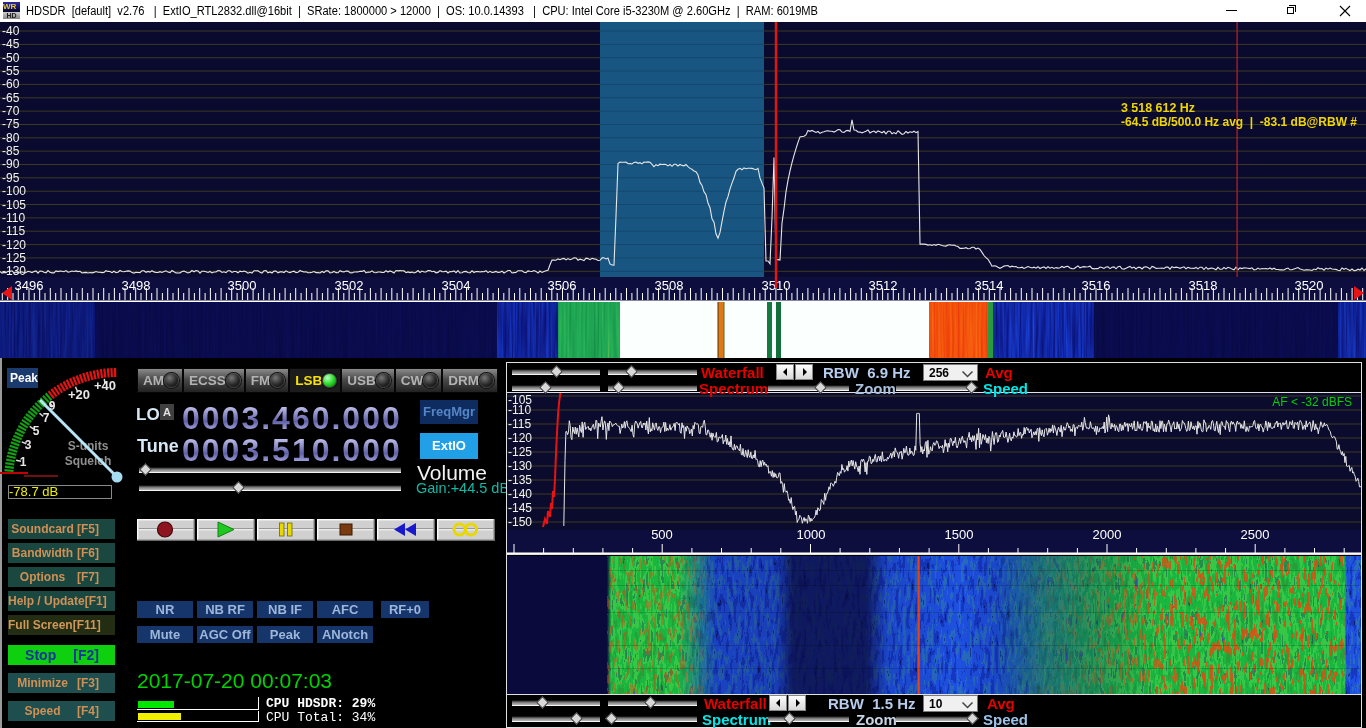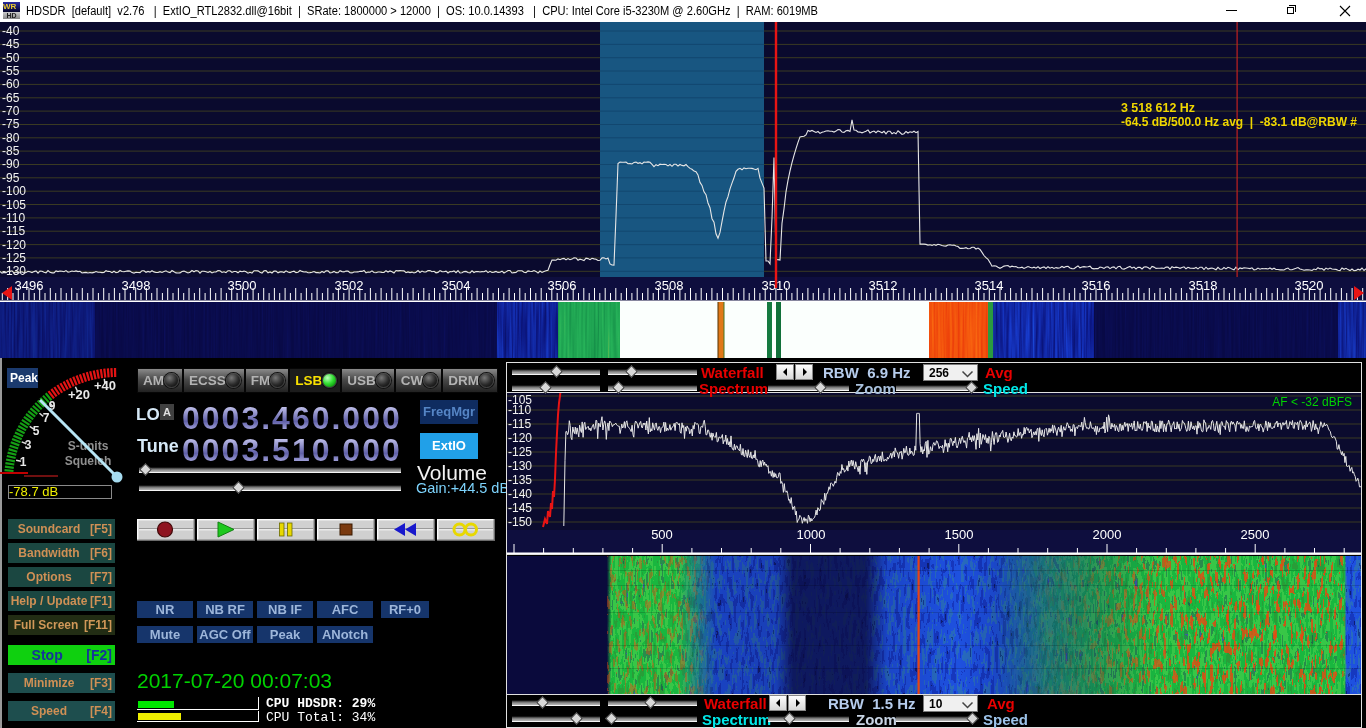--- a/index.html
+++ b/index.html
@@ -6,21 +6,21 @@
 #title{left:0;top:0;width:1366px;height:22px;background:#fff;color:#000;font-size:12px}
 #title .txt{position:absolute;left:26px;top:4px;white-space:pre;transform-origin:0 0;transform:scaleX(0.9254)}
 .trk{position:absolute;z-index:3;height:6px;background:linear-gradient(180deg,#3c3c3c 0%,#8a8a8a 45%,#b8b8b8 100%);border-top:1px solid #161616;border-bottom:1px solid #f5f5f5}
 .thm{position:absolute;z-index:3;width:9px;height:9px;background:#d8d8d8;border:1px solid #333;transform:rotate(45deg)}
 .red{position:absolute;z-index:3;color:#e80000;font-weight:bold;font-size:15px}
 .cyan{position:absolute;z-index:3;color:#00e8e8;font-weight:bold;font-size:15px}
 .steel{position:absolute;z-index:3;color:#a9c1dd;font-weight:bold;font-size:15px}
 .combo{position:absolute;z-index:3;width:55px;height:17px;background:#f0f0f0;border:1px solid #7a7a7a;color:#000;font-size:12px;font-weight:bold;padding:1px 0 0 5px}
 .lbtn{position:absolute;left:8px;width:107px;height:20px;background:#1b4741;color:#cf9055;font-weight:bold;font-size:12px;display:flex;align-items:center;white-space:nowrap}
 .lbtn .n{flex:1;text-align:center}
-.lbtn .f{padding-right:3px}
+.lbtn .f{padding-right:16px}
 .nbtn{position:absolute;height:17px;background:#16356b;color:#9db6da;font-weight:bold;font-size:13px;text-align:center;line-height:17px}
 .mode{flex:1;background:linear-gradient(180deg,#8a8a8a 0%,#4a4a4a 45%,#222 100%);border:1px solid #060606;display:flex;align-items:center;justify-content:space-between;padding:0 3px 0 5px;color:#b3b3b3;font-weight:bold;font-size:13.5px}
 .led{width:15px;height:15px;border-radius:50%;background:radial-gradient(circle at 35% 30%,#777,#2a2a2a 55%,#0a0a0a 90%);border:1px solid #444;box-shadow:0 0 0 1px #111;flex:none}
 .lcd{position:absolute;font-weight:bold;font-size:32px;letter-spacing:2px;background:linear-gradient(180deg,#ffffff 0%,#c6c6ee 16%,#7d7dbd 45%,#6060a8 58%,#a2a2da 80%,#eeeeff 100%);-webkit-background-clip:text;background-clip:text;color:transparent}
 </style></head><body>
 
 <div class="abs" id="title">
  <div class="abs" style="left:3px;top:2px;width:17px;height:17px">
   <div class="abs" style="left:0;top:0;width:17px;height:10px;background:linear-gradient(180deg,#2a2aa0,#05052a);color:#e8c830;font-size:8px;font-weight:bold;text-align:left;line-height:10px">WR</div>
   <div class="abs" style="left:0;top:10px;width:17px;height:7px;background:linear-gradient(180deg,#ccc,#888);color:#222;font-size:7px;font-weight:bold;text-align:center;line-height:7px">HD</div>
@@ -578,21 +578,21 @@
 </div>
 
 <div class="abs" style="left:136px;top:405px;color:#d6e9f7;font-weight:bold;font-size:17px">LO</div>
 <div class="abs" style="left:160px;top:404px;width:14px;height:16px;background:#404040;color:#e0e0e0;font-size:11px;font-weight:bold;text-align:center;line-height:16px">A</div>
 <div class="lcd" style="left:182px;top:400px">0003.460.000</div>
 <div class="abs" style="left:137px;top:436px;color:#d6e9f7;font-weight:bold;font-size:18px">Tune</div>
 <div class="lcd" style="left:182px;top:432px">0003.510.000</div>
 <div class="abs" style="left:420px;top:400px;width:58px;height:24px;background:#0f2c60;color:#5585c5;font-weight:bold;font-size:13px;text-align:center;line-height:24px">FreqMgr</div>
 <div class="abs" style="left:420px;top:433px;width:58px;height:26px;background:#21a0e8;color:#fff;font-weight:bold;font-size:13px;text-align:center;line-height:26px">ExtIO</div>
 <div class="abs" style="left:417px;top:461px;color:#f2f2f2;font-size:21px">Volume</div>
-<div class="abs" style="left:416px;top:480px;color:#7dd3fc;font-size:14.5px">Gain:+44.5 dB</div>
+<div class="abs" style="left:416px;top:480px;color:#14b8a6;font-size:14.5px">Gain:+44.5 dB</div>
 <div class="trk" style="left:139px;top:467px;width:262px"></div>
 <div class="thm" style="left:141px;top:465px"></div>
 <div class="trk" style="left:139px;top:485px;width:262px"></div>
 <div class="thm" style="left:234px;top:483px"></div>
 
 <div class="abs" style="left:137px;top:519px;width:358px;height:22px">
 <svg class="abs" style="left:0px;top:0" width="58" height="22">
  <rect x="0" y="0" width="58" height="22" fill="#d0d0d0"></rect>
  <rect x="0" y="0" width="58" height="1.4" fill="#fafafa"></rect>
       <rect x="0" y="0" width="1.4" height="22" fill="#fafafa"></rect>

